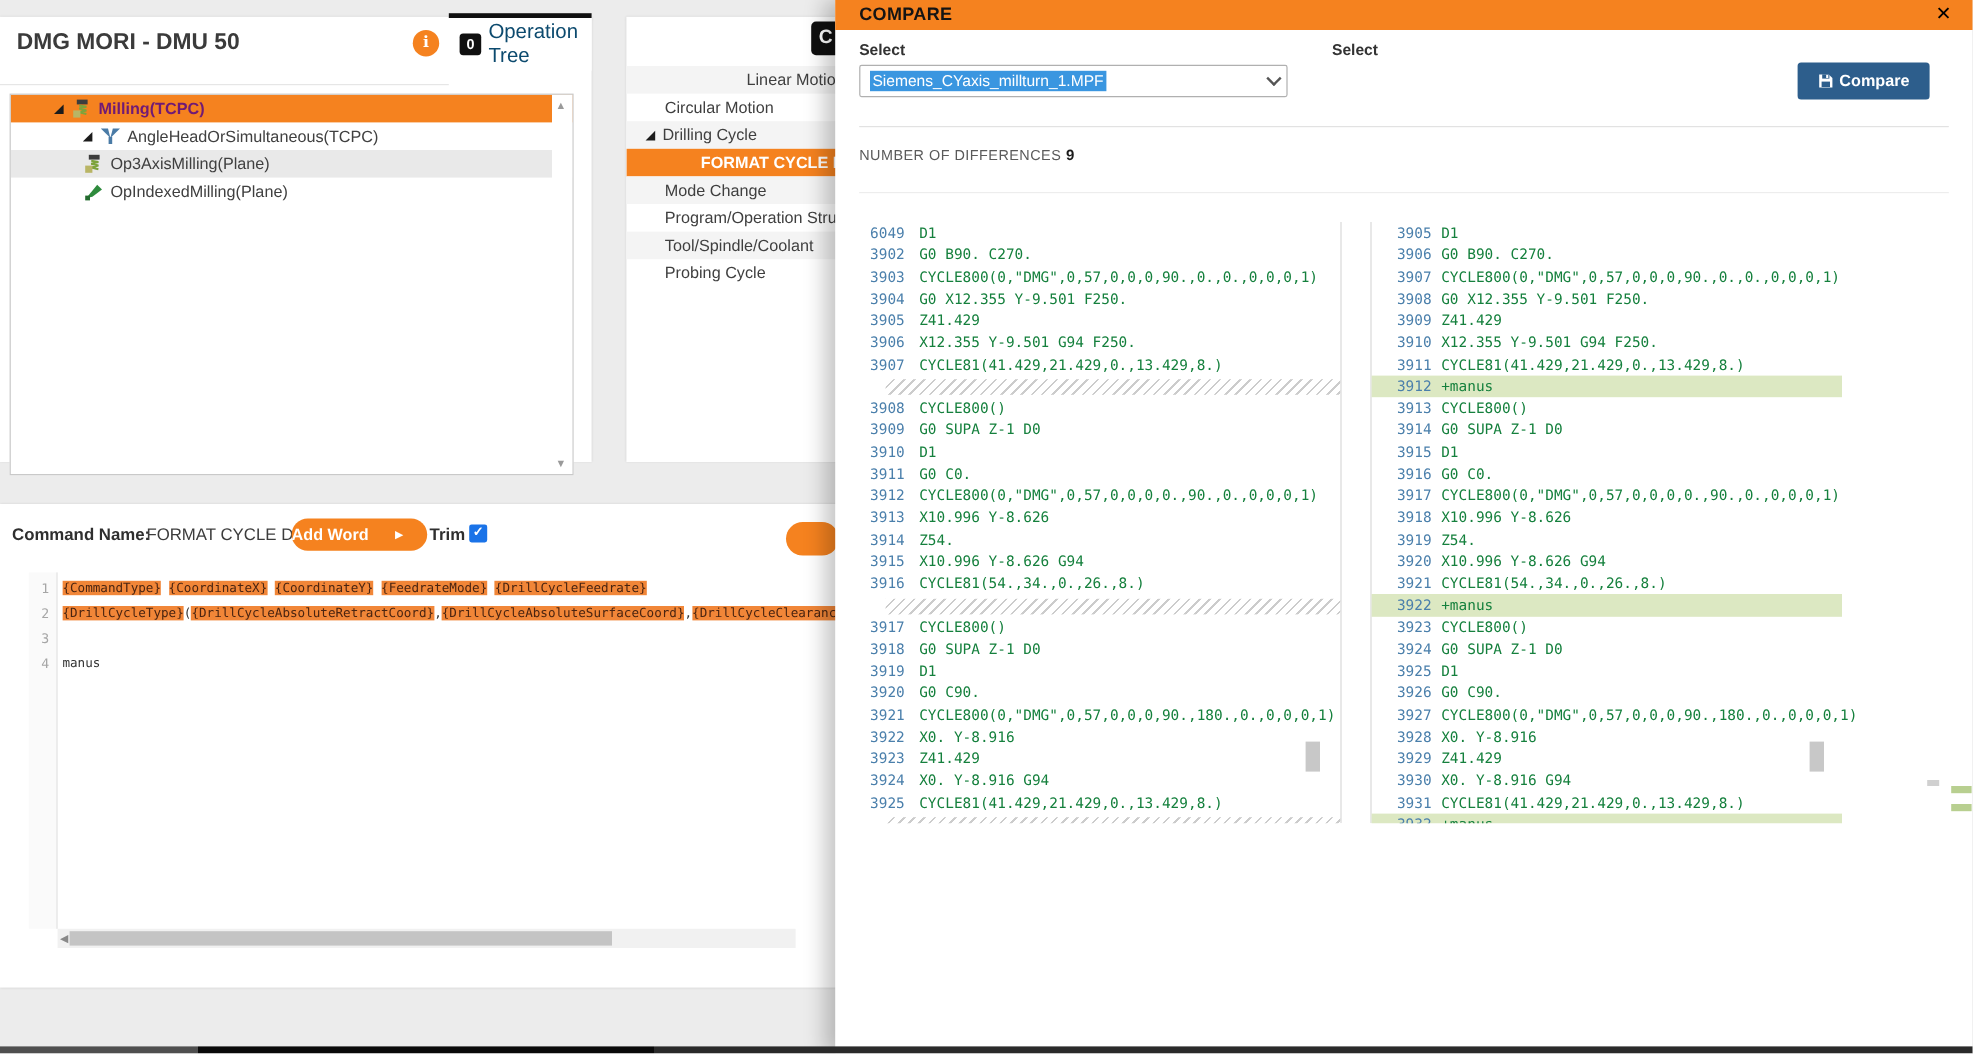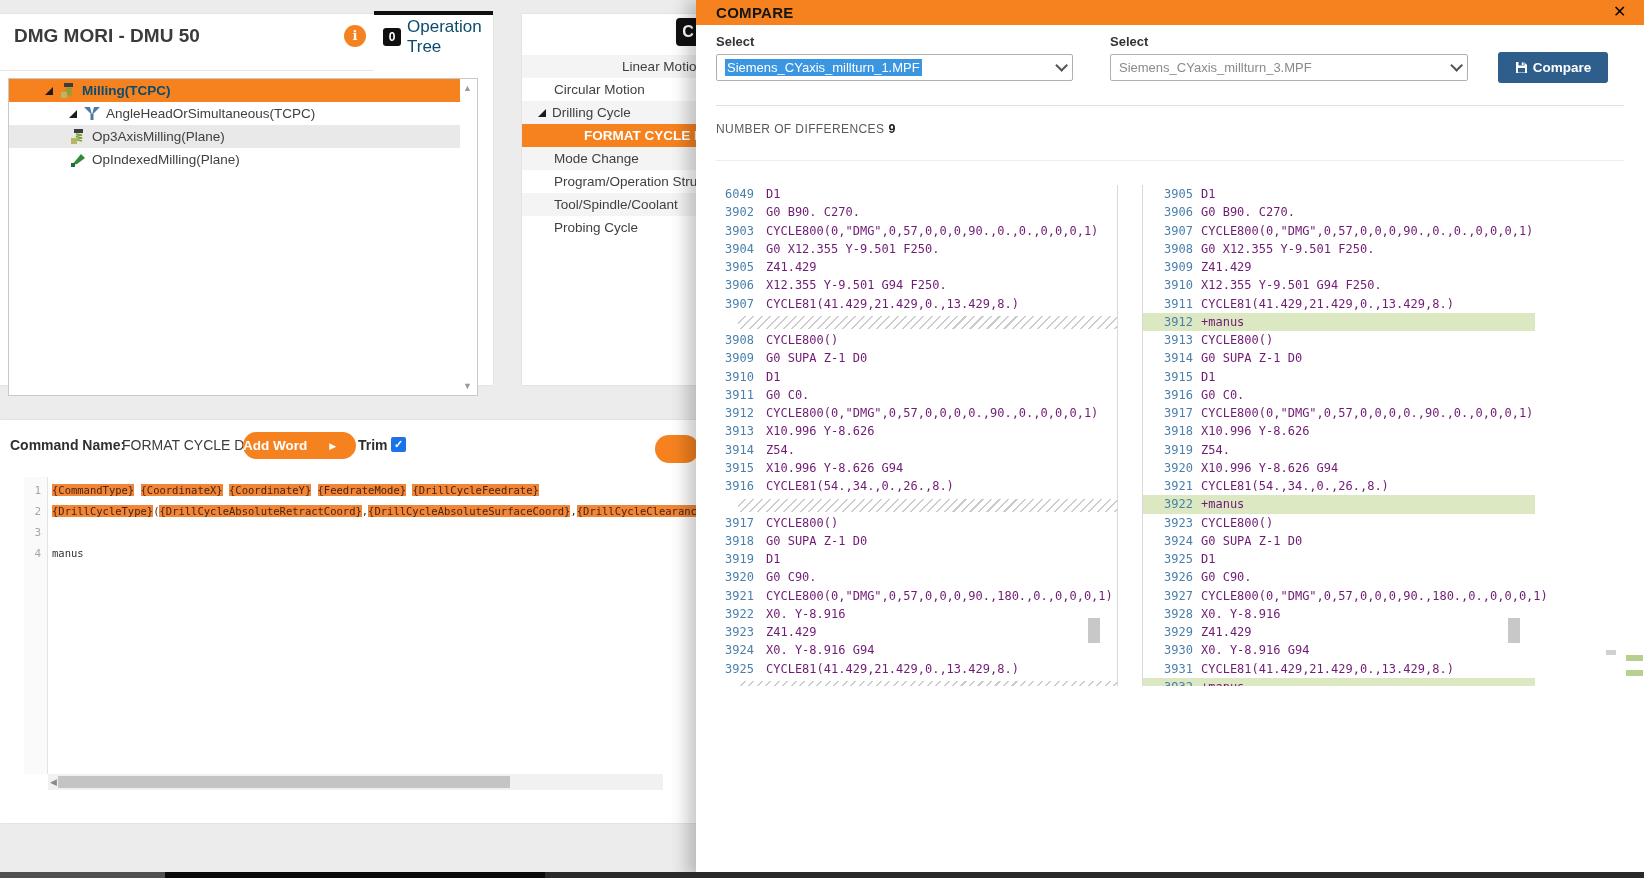--- a/index.html
+++ b/index.html
@@ -14,21 +14,21 @@
   #info-btn{position:absolute;left:344px;top:11px;width:22px;height:22px;border-radius:50%;
             background:#f5821f;color:#fff;font:700 13px/22px "DejaVu Serif",serif;text-align:center;cursor:pointer;}
   #title-divider{position:absolute;left:0;top:56px;width:374px;height:1px;background:#e6e6e6;}
   #op-tab{position:absolute;left:374px;top:-3px;width:119px;height:48px;background:#fff;border-top:4px solid #101010;
           display:flex;align-items:center;padding-left:9px;gap:6px;}
   .sq-icon{width:18px;height:18px;background:#101010;border-radius:3px;color:#fff;
            font:700 12px/18px "Liberation Sans",sans-serif;text-align:center;flex:none;}
   #op-tab-label{font-size:17px;color:#0c4a6e;}
   #tree-box{position:absolute;left:8px;top:64px;width:470px;height:318px;border:1px solid #c9c9c9;background:#fff;overflow:hidden;}
   .tree-row{position:relative;height:23px;display:flex;align-items:center;font-size:13.5px;color:#404040;}
-  .tree-row.selected{background:#f5821f;color:#0c4a6e;font-weight:700;}
+  .tree-row.selected{background:#f5821f;color:#701a75;font-weight:700;}
   .tree-row.shaded{background:#e9e9e9;}
   .exp{width:0;height:0;border-left:8px solid transparent;border-bottom:8px solid #1c1c1c;margin-right:6px;flex:none;}
   .tree-ic{width:18px;height:18px;margin-right:5px;flex:none;display:flex;align-items:center;justify-content:center;}
   #tree-scroll{position:absolute;right:0;top:0;width:17px;height:100%;background:#fff;}
   .scr-arrow{position:absolute;left:3px;font-size:9px;color:#9a9a9a;}
 
   
   #mid-card{left:522px;top:14px;width:250px;height:371px;overflow:hidden;}
   #mid-tab-icon{position:absolute;left:154px;top:4px;width:24px;height:28px;background:#101010;border-radius:4px;
                 color:#fff;font:700 16px/28px "Liberation Sans",sans-serif;text-align:center;}
@@ -83,21 +83,21 @@
 
   #diff{position:absolute;left:0;top:185px;width:948px;height:501px;overflow:hidden;}
   .pane{position:absolute;top:0;height:520px;}
   #pane-left{left:4px;width:417px;}
   #pane-right{left:447px;width:392px;}
   .psep{position:absolute;top:0;height:501px;width:0;border-left:1px solid #d9d9d9;}
   #sep1{left:421px;} #sep2{left:446px;}
   .drow{height:18.25px;display:flex;align-items:center;font:12px/18.25px "DejaVu Sans Mono",monospace;}
   .drow .num{text-align:right;color:#4a7fab;flex:none;white-space:pre;}
   #pane-left .num{width:54px;} #pane-right .num{width:50px;}
-  .drow .dcode{white-space:pre;color:#701a75;}
+  .drow .dcode{white-space:pre;color:#15803d;}
   #pane-left .dcode{padding-left:12px;} #pane-right .dcode{padding-left:8px;}
   .drow.added{background:#dce8c2;}
   .drow.added .dcode{padding-left:0;}
   .hatch{flex:1;height:13px;margin-left:38px;margin-top:2px;
          background:repeating-linear-gradient(135deg,#ffffff 0px,#ffffff 4.5px,#cccccc 4.5px,#cccccc 6px);}
   .vthumb{position:absolute;top:433px;width:12px;height:25px;background:#c8c8c8;}
   #vthumb-l{left:392px;} #vthumb-r{left:812px;}
   .ov-mark{position:absolute;left:930px;width:17px;height:6px;background:#b8cf90;}
   .ov-gray{position:absolute;left:910px;top:650px;width:10px;height:5px;background:#d0d0d0;}
 
@@ -231,24 +231,20 @@
       <span id="cmp-close">✕</span>
     </div>
 
     <span class="sel-label" style="left:20px">Select</span>
     <span class="sel-label" style="left:414px">Select</span>
 
     <div class="dropdown" id="dd1">
       <span class="val">Siemens_CYaxis_millturn_1.MPF</span>
       <span class="chev"></span>
     </div>
-    <div class="dropdown" id="dd2">
-      <span class="val">Siemens_CYaxis_millturn_3.MPF</span>
-      <span class="chev"></span>
-    </div>
 
     <div id="cmp-btn">
       <svg width="13" height="13" viewBox="0 0 13 13">
         <path d="M1 1 h8 l3 3 v8 h-11 z" fill="#fff"></path>
         <rect x="3" y="7" width="7" height="4.5" fill="#2d5e8c"></rect>
         <rect x="3.5" y="1" width="6" height="3.5" fill="#2d5e8c"></rect>
         <rect x="6.8" y="1.4" width="1.8" height="2.6" fill="#fff"></rect>
       </svg>
       <span>Compare</span>
     </div>

